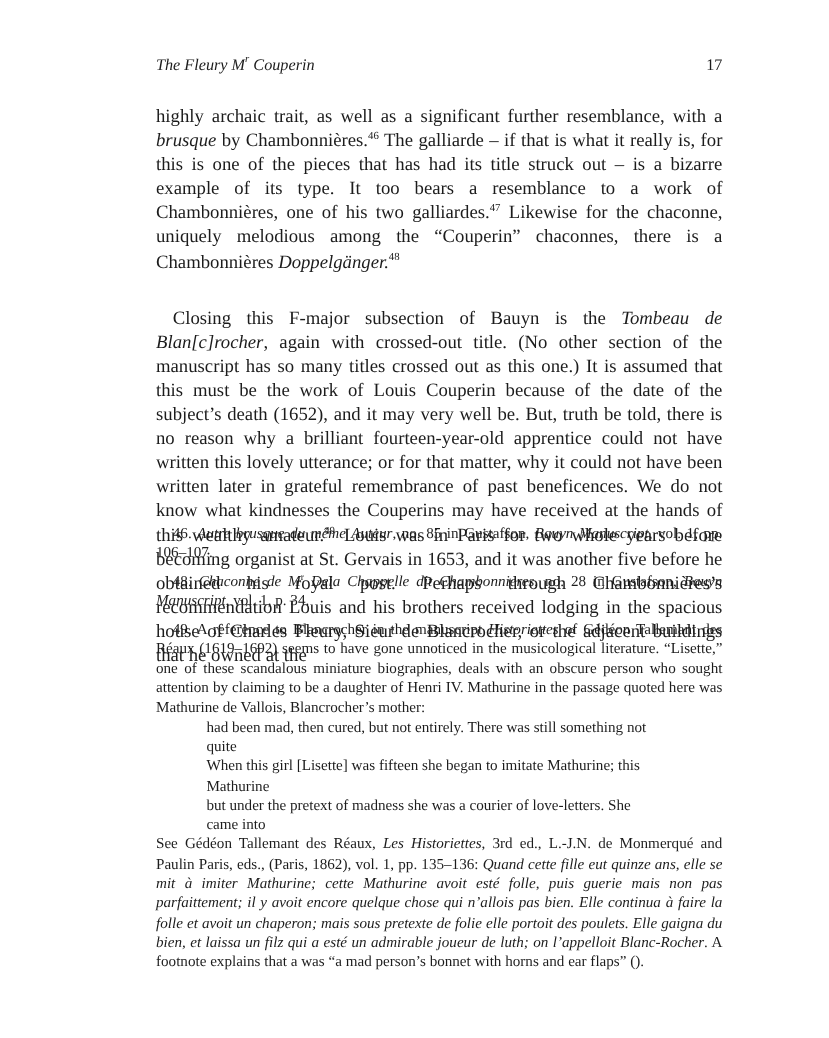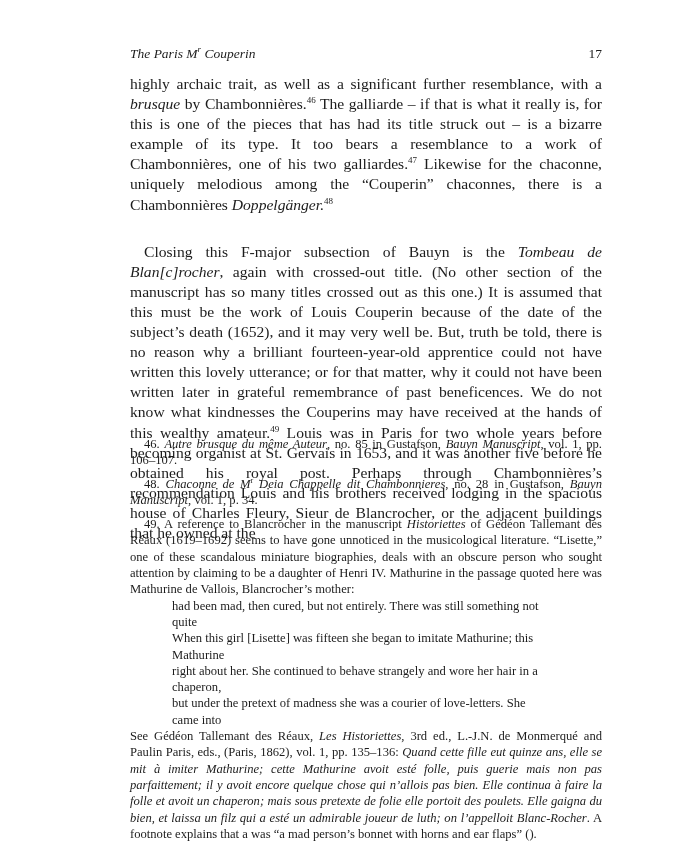--- a/index.html
+++ b/index.html
@@ -3,56 +3,55 @@
 <meta charset="utf-8">
 <style>
   html, body { margin: 0; padding: 0; background: #ffffff; }
   body { width: 691px; height: 865px; position: relative; overflow: hidden;
          font-family: "Liberation Serif", "DejaVu Serif", serif; color: #1c1c1c; }
   .page { position: absolute; left: 0; top: 0; width: 691px; height: 865px; }
   .running-head { position: absolute; left: 130px; top: 46px; width: 472px; height: 20px;
                   font-size: 13.5px; }
   .running-head .title { position: absolute; left: 0; top: 0; font-style: italic; }
   .running-head .pgnum { position: absolute; right: 0; top: 0; margin-left: 28px; }
-  .body-text { position: absolute; left: 130px; top: 74px; width: 472px;
+  .body-text { position: absolute; left: 130px; top: 88px; width: 472px;
                font-size: 15.6px; line-height: 20.1px; text-align: justify; }
   .body-text p { margin: 0; }
   .body-text p.indent { text-indent: 14px; margin-top: 27px; }
   .footnotes { position: absolute; left: 130px; top: 436px; width: 472px;
                font-size: 12.6px; line-height: 16.3px; text-align: justify; }
   .fn { margin: 0 0 7.5px 0; text-indent: 14px; }
   .fn.last { margin-bottom: 0; }
   .blockquote { margin: 0; padding-left: 42px; padding-right: 60px; text-align: left; text-indent: 0; }
   .blockquote span { display: block; }
   .cont { text-indent: 0; margin: 0; }
   i { font-style: italic; }
   sup { font-size: 9px; line-height: 0; vertical-align: 6px; }
   .fn sup { font-size: 8px; vertical-align: 5px; }
 </style>
 </head>
 <body>
 
 <div class="page">
 
   <div class="running-head">
-    <span class="title"><span>The Paris M</span><sup>r</sup><span> Couperin</span></span>
+    <span class="title"><span>The Fleury M</span><sup>r</sup><span> Couperin</span></span>
     <span class="pgnum">17</span>
   </div>
 
   <div class="body-text">
     <p>highly archaic trait, as well as a significant further resemblance, with a <i>brusque</i> by Chambonnières.<sup>46</sup>  The galliarde – if that is what it really is, for this is one of the pieces that has had its title struck out – is a bizarre example of its type. It too bears a resemblance to a work of Chambonnières, one of his two galliardes.<sup>47</sup> Likewise for the chaconne, uniquely melodious among the “Couperin” chaconnes, there is a Chambonnières <i>Doppelgänger.</i><sup>48</sup></p>
     <p class="indent">Closing this F-major subsection of Bauyn is the <i>Tombeau de Blan[c]rocher</i>, again with crossed-out title. (No other section of the manuscript has so many titles crossed out as this one.) It is assumed that this must be the work of Louis Couperin because of the date of the subject’s death (1652), and it may very well be. But, truth be told, there is no reason why a brilliant fourteen-year-old apprentice could not have written this lovely utterance; or for that matter, why it could not have been written later in grateful remembrance of past beneficences. We do not know what kindnesses the Couperins may have received at the hands of this wealthy amateur.<sup>49</sup> Louis was in Paris for two whole years before becoming organist at St. Gervais in 1653, and it was another five before he obtained his royal post. Perhaps through Chambonnières’s recommendation Louis and his brothers received lodging in the spacious house of Charles Fleury, Sieur de Blancrocher, or the adjacent buildings that he owned at the</p>
   </div>
 
   <div class="footnotes">
     <p class="fn">46. <i>Autre brusque du même Auteur</i>, no. 85 in Gustafson, <i>Bauyn Manuscript</i>, vol. 1, pp. 106–107.</p>
     <p class="fn">48. <i>Chaconne de M</i><sup>r</sup><i> Deia Chappelle dit Chambonnieres</i>, no. 28 in Gustafson, <i>Bauyn Manuscript</i>, vol. 1, p. 34.</p>
     <p class="fn last">49. A reference to Blancrocher in the manuscript <i>Historiettes</i> of Gédéon Tallemant des Réaux (1619–1692) seems to have gone unnoticed in the musicological literature. “Lisette,” one of these scandalous miniature biographies, deals with an obscure person who sought attention by claiming to be a daughter of Henri IV. Mathurine in the passage quoted here was Mathurine de Vallois, Blancrocher’s mother:</p>
     <div class="blockquote">
       <span>had been mad, then cured, but not entirely. There was still something not quite</span>
       <span>When this girl [Lisette] was fifteen she began to imitate Mathurine; this Mathurine</span>
-      <span>right about her. She continued to behave strangely and wore her hair in a chaperon,</span>
       <span>but under the pretext of madness she was a courier of love-letters. She came into</span>
     </div>
     <p class="cont">See Gédéon Tallemant des Réaux, <i>Les Historiettes</i>, 3rd ed., L.-J.N. de Monmerqué and Paulin Paris, eds., (Paris, 1862), vol. 1, pp. 135–136: <i>Quand cette fille eut quinze ans, elle se mit à imiter Mathurine; cette Mathurine avoit esté folle, puis guerie mais non pas parfaittement; il y avoit encore quelque chose qui n’allois pas bien. Elle continua à faire la folle et avoit un chaperon; mais sous pretexte de folie elle portoit des poulets. Elle gaigna du bien, et laissa un filz qui a esté un admirable joueur de luth; on l’appelloit Blanc-Rocher</i>. A footnote explains that a  was “a mad person’s bonnet with horns and ear flaps” ().</p>
   </div>
 
 </div>
 
 </body></html>

